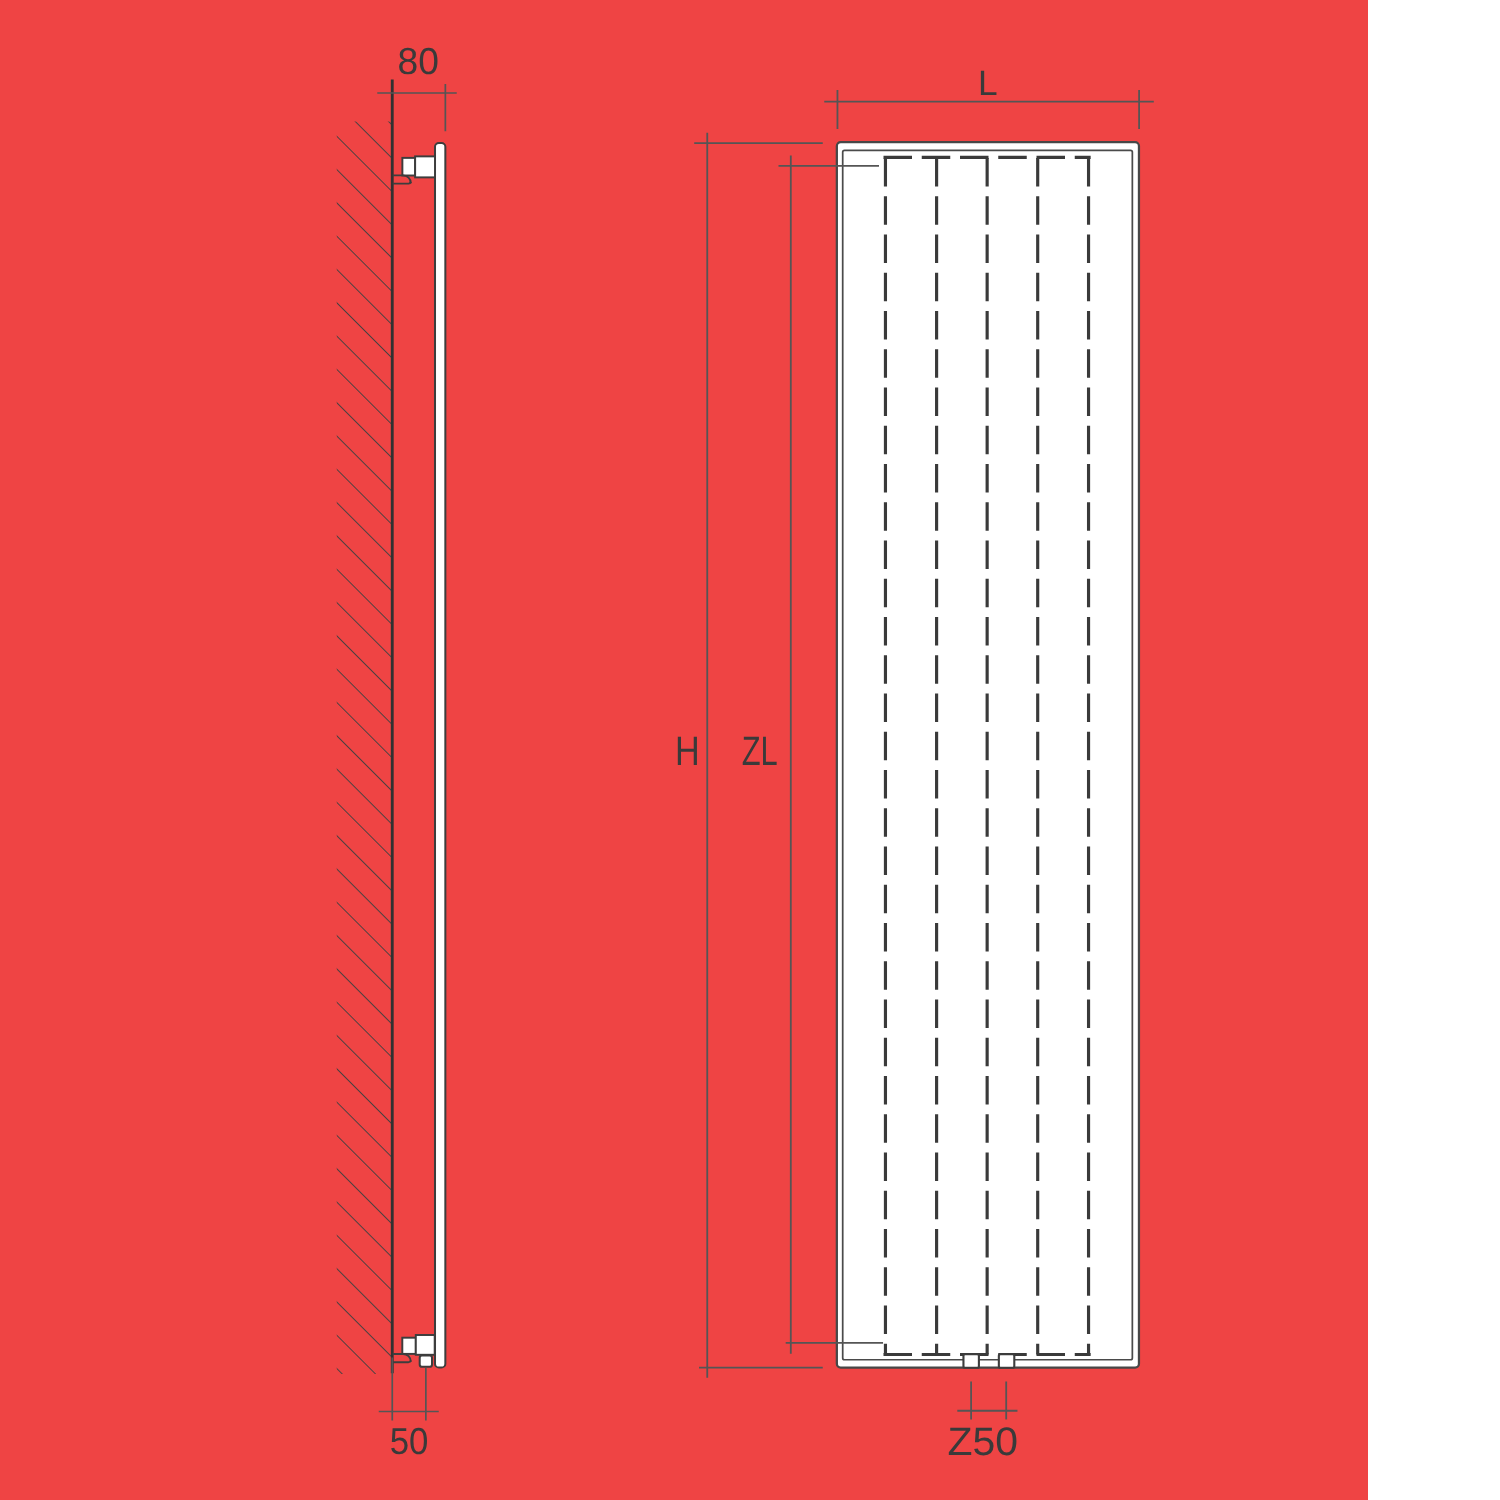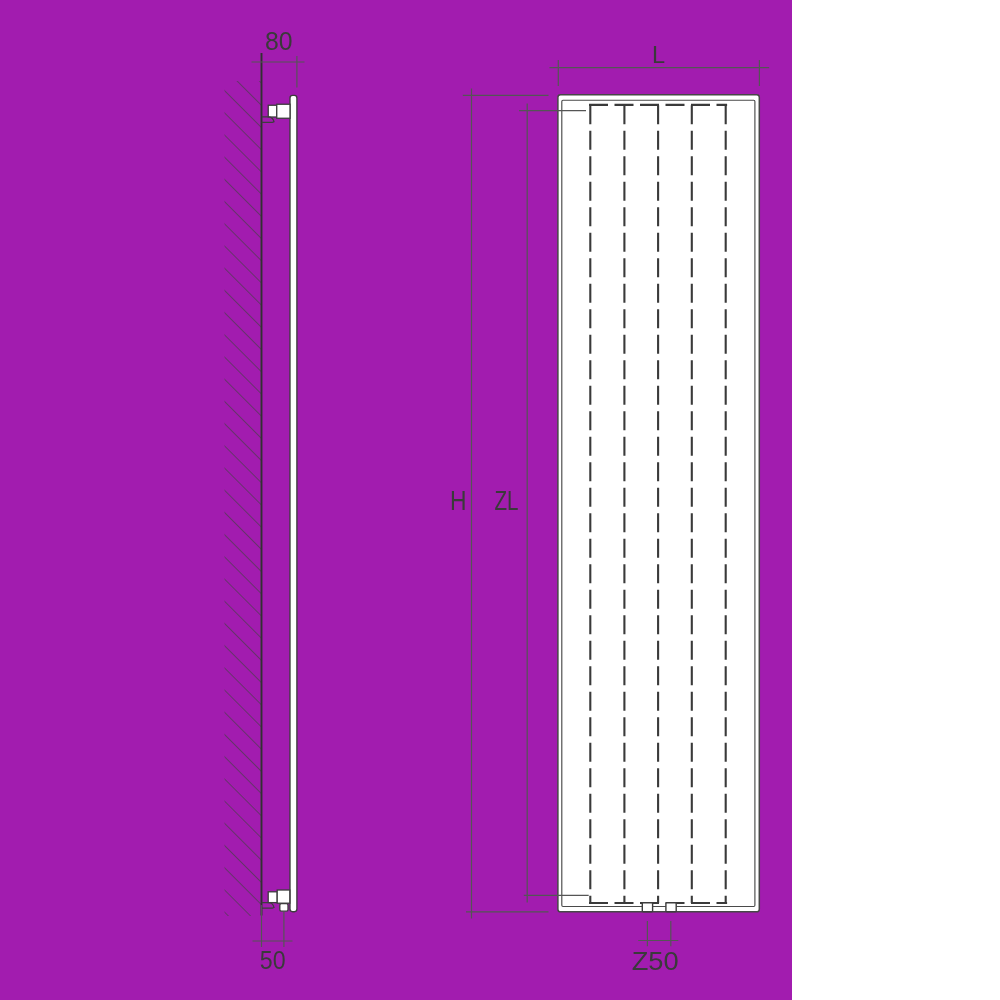--- a/index.html
+++ b/index.html
@@ -1,16 +1,16 @@
 <!DOCTYPE html>
 <html><head>
 <meta charset="utf-8">
 <style>
   html,body{margin:0;padding:0;background:#ffffff;}
-  .stage{width:792px;height:1000px;position:relative;background:#a21caf;}
+  .stage{width:912px;height:1000px;position:relative;background:#ef4444;}
   text{font-family:"Liberation Sans", sans-serif;fill:#3a3a3a;}
 </style>
 </head>
 <body>
 <div class="stage">
 <svg width="1000" height="1000" viewBox="0 0 1000 1000">
   <defs>
     <pattern id="hatch" width="15.7" height="15.7" patternUnits="userSpaceOnUse" patternTransform="rotate(-45)">
       <line x1="0" y1="0" x2="0" y2="15.7" stroke="#414141" stroke-width="1.25"></line>
     </pattern>

